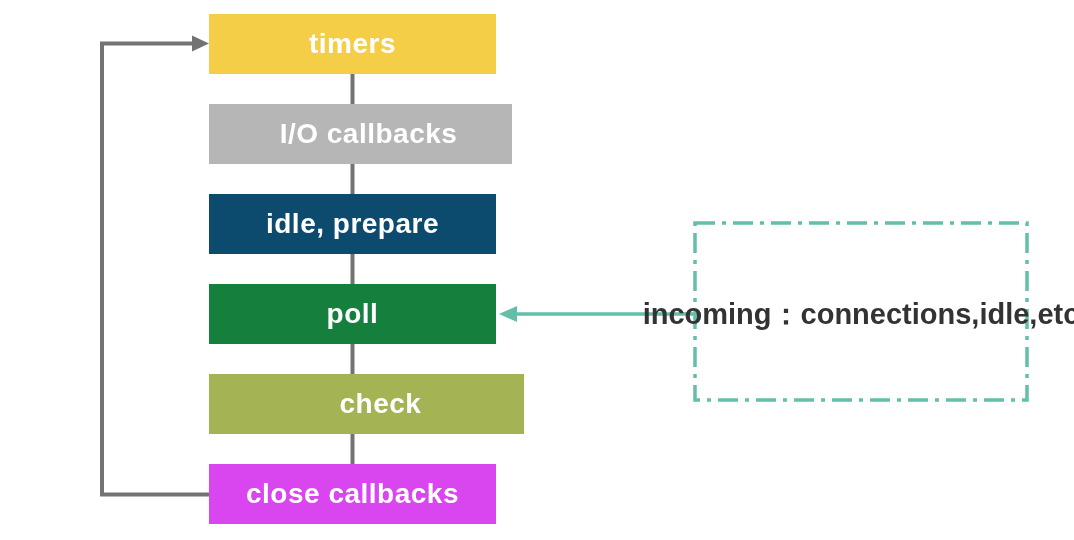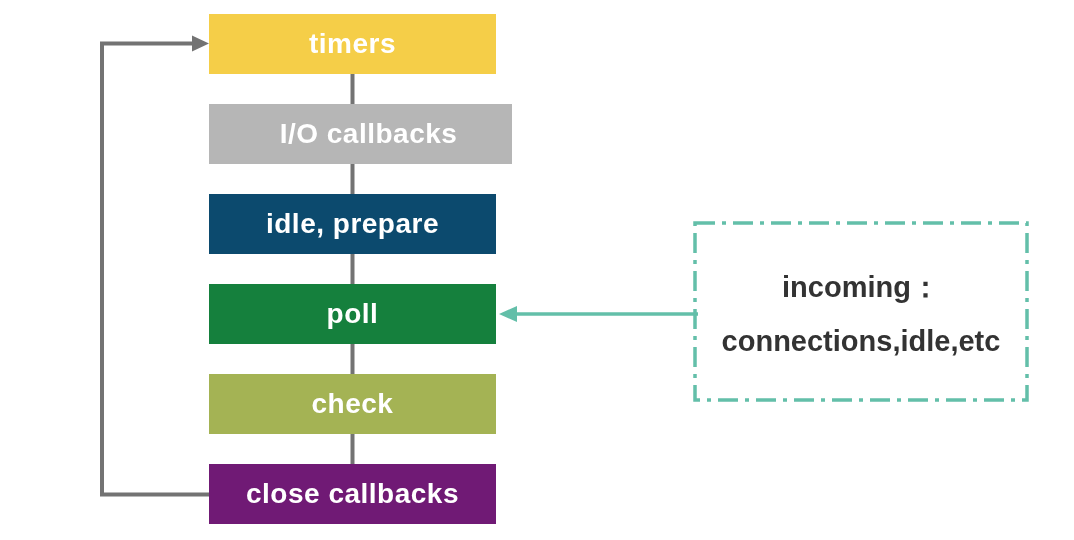--- a/index.html
+++ b/index.html
@@ -24,37 +24,37 @@
     width: 287px;
     height: 60px;
     display: flex;
     align-items: center;
     justify-content: center;
   }
   .p0 { top: 14px; }
   .p1 { top: 104px; }
   .p2 { top: 194px; }
   .p3 { top: 284px; }
-  .p4 { top: 374px; }
+  .p4 { top: 374px; padding-left: 28px; }
   .p5 { top: 464px; }
   .phase-label {
     color: #ffffff;
     font-size: 28px;
     font-weight: 700;
     letter-spacing: 0.5px;
     white-space: nowrap;
   }
   .incoming-box {
     position: absolute;
     left: 695px;
     top: 223px;
     width: 332px;
     height: 177px;
     display: flex;
-    flex-direction: column;
+    flex-direction: row;
     align-items: center;
     justify-content: center;
     padding-top: 4px;
     box-sizing: border-box;
   }
   .incoming-line {
     font-size: 29px;
     font-weight: 700;
     line-height: 54px;
     white-space: nowrap;
@@ -99,21 +99,21 @@
   </div>
   <div class="phase p2" style="background-color: #0c4a6e;">
     <span class="phase-label">idle, prepare</span>
   </div>
   <div class="phase p3" style="background-color: #15803d;">
     <span class="phase-label">poll</span>
   </div>
   <div class="phase p4" style="background-color: rgb(164, 179, 84);">
     <span class="phase-label">check</span>
   </div>
-  <div class="phase p5" style="background-color: #701a75;">
+  <div class="phase p5" style="background-color: #d946ef;">
     <span class="phase-label">close callbacks</span>
   </div>
 
   <div class="incoming-box">
     <span class="incoming-line" style="color: rgb(51, 51, 51);">incoming：</span>
     <span class="incoming-line" style="color: rgb(51, 51, 51);">connections,idle,etc</span>
   </div>
 
 
 </div>

